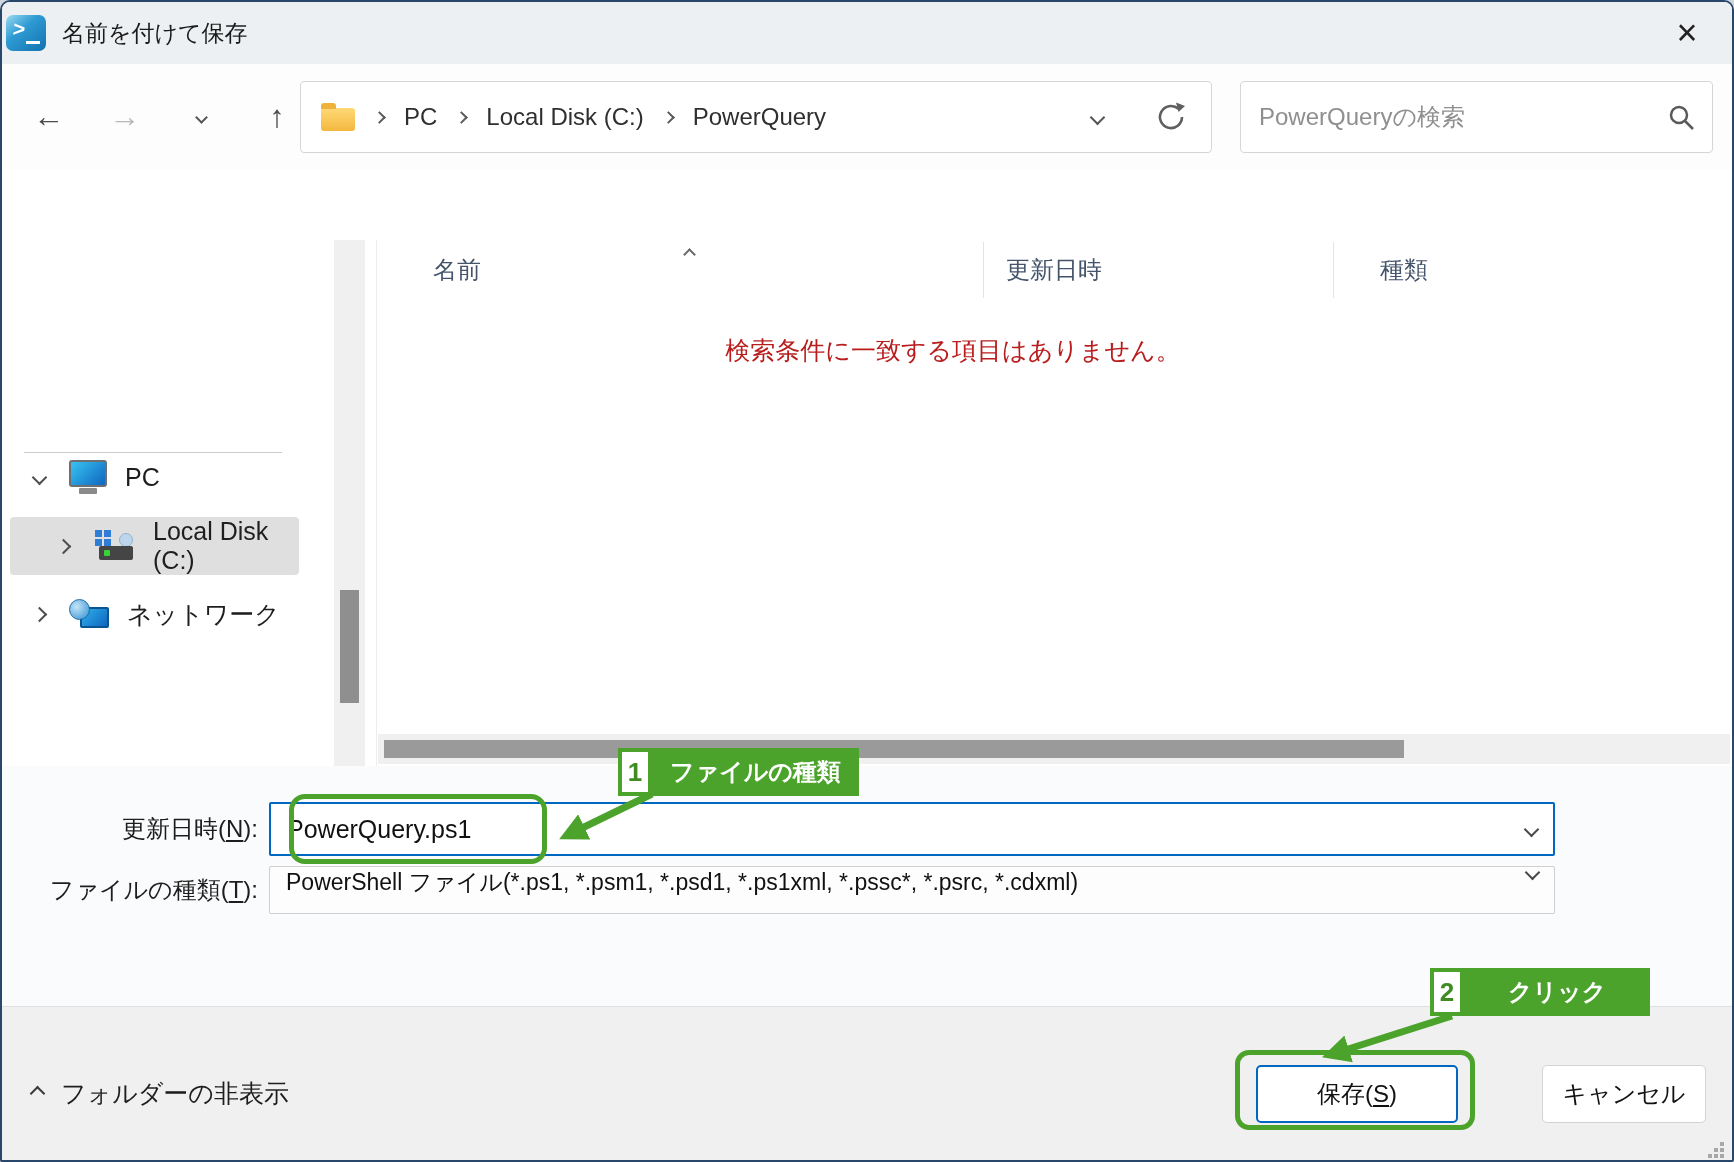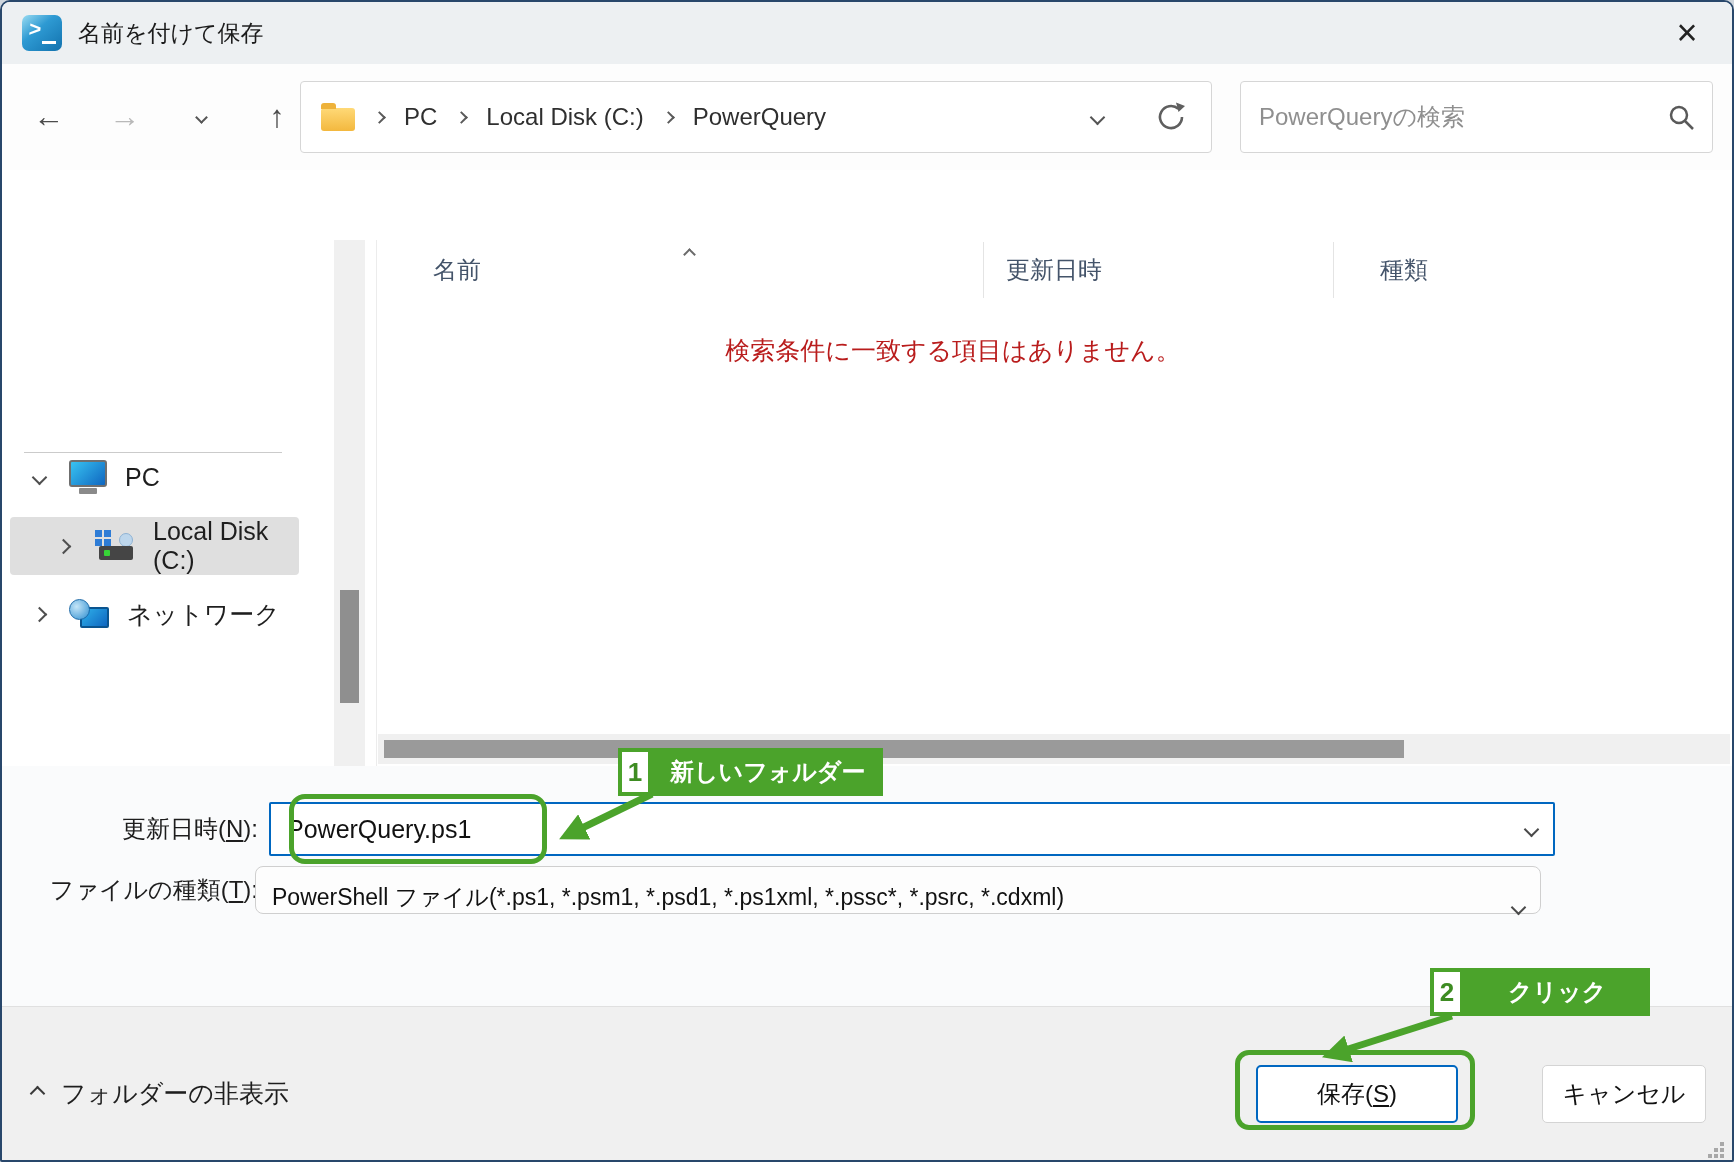--- a/index.html
+++ b/index.html
@@ -3,21 +3,21 @@
 <meta charset="utf-8">
 <style>
   * { box-sizing: border-box; margin: 0; padding: 0; }
   html,body { background:#cfd6dd; font-family:"Liberation Sans","DejaVu Sans",sans-serif; }
   .window {
     position:relative; width:1734px; height:1162px; background:#fff;
     border:2px solid #28476b; border-radius:10px 10px 2px 2px; overflow:hidden;
   }
   
   .titlebar { position:absolute; left:0; top:0; width:100%; height:62px;
-    background:#edf0f2; display:flex; align-items:center; padding-left:20px; gap:16px; }
+    background:#edf0f2; display:flex; align-items:center; padding-left:4px; gap:16px; }
   .ps-icon { position:relative; width:40px; height:36px; border-radius:7px;
     background:linear-gradient(140deg,#9adcf2 0%,#2e9ad3 40%,#1272ae 100%); flex:0 0 auto; }
   .ps-icon::before { content:">"; position:absolute; left:7px; top:2px; color:#fff;
     font-weight:bold; font-size:21px; transform:skewX(-6deg); }
   .ps-icon::after { content:""; position:absolute; right:6px; bottom:7px; width:14px; height:3.5px; background:#fff; }
   .win-title { font-size:23px; color:#1b1b1b; }
   .close-btn { position:absolute; right:22px; top:8px; width:46px; height:46px;
     display:flex; align-items:center; justify-content:center; font-size:36px; font-weight:300; color:#222; }
   
   .navbar { position:absolute; left:0; top:62px; width:100%; height:106px; background:#fdfdfd; }
@@ -108,23 +108,23 @@
   .form-area { position:absolute; left:0; top:764px; width:100%; height:240px; background:#fafbfc; }
   .f-label { position:absolute; left:0; width:256px; text-align:right; font-size:24px; color:#1d1d1d; }
   .fname-label { top:36px; height:54px; line-height:54px; }
   .ftype-label { top:100px; height:48px; line-height:48px; }
   .mn { text-decoration:underline; text-underline-offset:3px; }
   .fname-input { position:absolute; left:267px; top:36px; width:1286px; height:54px;
     background:#fff; border:2px solid #0067c0; border-radius:2px;
     display:flex; align-items:center; padding:0 16px; }
   .fname-input input { flex:1; border:none; outline:none; font-size:25px; color:#111;
     font-family:inherit; background:transparent; min-width:0; }
-  .ftype-select { position:absolute; left:253px; top:100px; width:1286px; height:48px;
-    background:#fdfdfd; border:1px solid #cfcfcf; border-radius:8px;
-    display:flex; align-items:flex-end; padding:0 16px; font-size:23px; color:#111; }
+  .ftype-select { position:absolute; left:267px; top:100px; width:1286px; height:48px;
+    background:#fdfdfd; border:1px solid #cfcfcf; border-radius:2px;
+    display:flex; align-items:flex-start; padding:0 16px; font-size:23px; color:#111; }
   .ftype-select .val { flex:1; white-space:nowrap; overflow:hidden; }
   .field-chev { border-color:#4a4a4a; flex:0 0 auto; }
   
   .footer { position:absolute; left:0; top:1004px; width:100%; height:158px;
     background:#f0f0f0; border-top:1px solid #e0e0e0; }
   .hide-folders { position:absolute; left:30px; top:60px; height:52px;
     display:flex; align-items:center; gap:18px; font-size:25px; color:#1e1e1e; }
   .hide-folders .chev { border-color:#3a3a3a; }
   .btn { position:absolute; top:58px; height:58px; background:#fff; border-radius:5px;
     display:flex; align-items:center; justify-content:center; font-size:24px; color:#111; }
@@ -272,21 +272,21 @@
         <span>キャンセル</span>
       </div>
     <div class="grip"></div>
   </div>
 
   <div class="hl-box hl-1"></div>
   <div class="hl-box hl-2"></div>
 
   <div class="callout callout-1">
     <span class="badge">1</span>
-    <span class="lbl">新しいフォルダー</span>
+    <span class="lbl">ファイルの種類</span>
   </div>
   <svg class="arrow-svg arrow-1" width="120" height="72" viewBox="0 0 120 72">
     <defs>
         <marker id="ah1" markerWidth="4" markerHeight="4" refX="1" refY="2" orient="auto">
           <polygon points="0,0 4,2 0,4" fill="#4ba32b"></polygon>
         </marker>
       </defs>
     <line x1="110" y1="6" x2="36" y2="42" stroke="#4ba32b" stroke-width="7" marker-end="url(#ah1)"></line>
   </svg>
 

